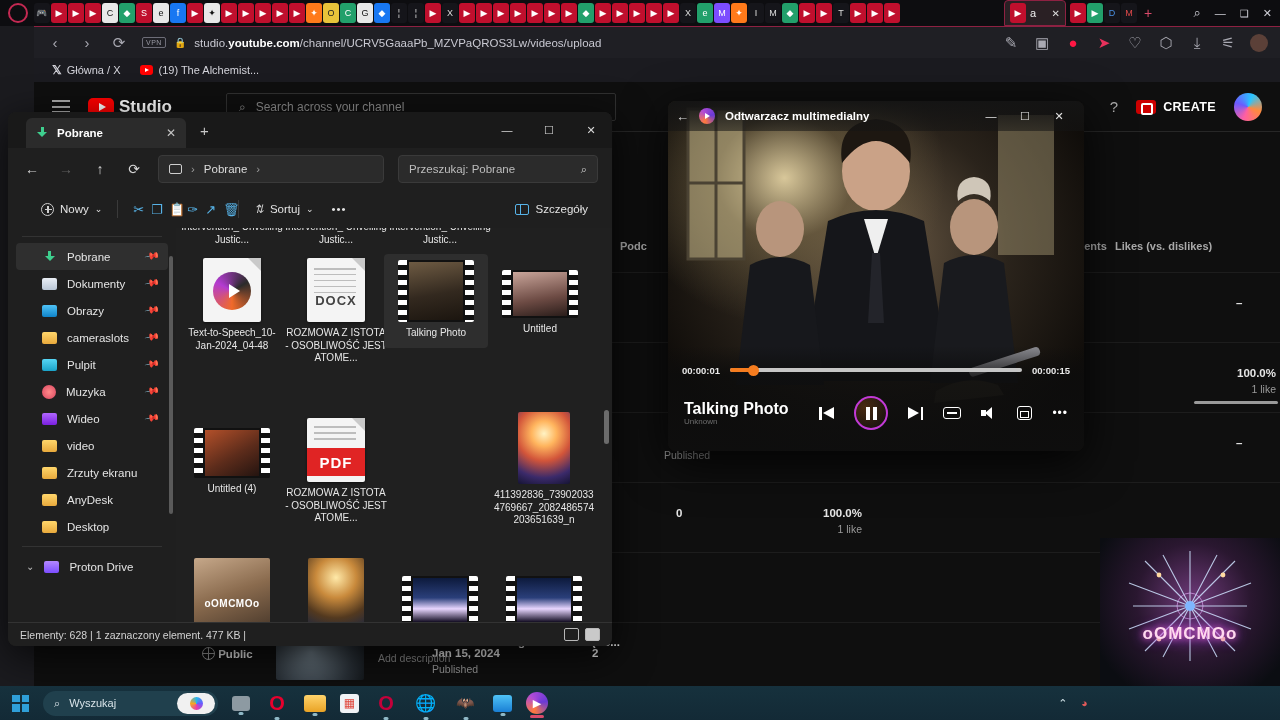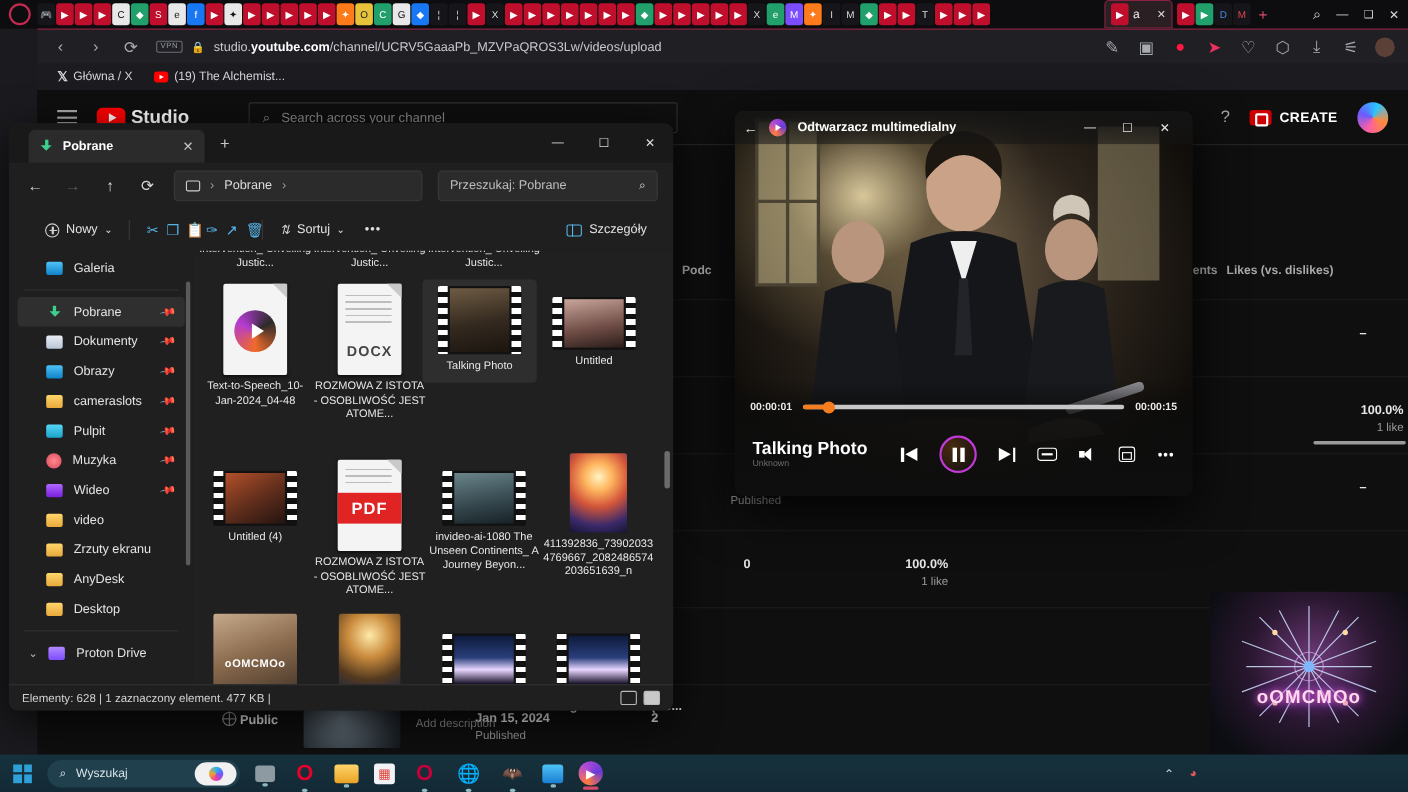--- a/index.html
+++ b/index.html
@@ -156,21 +156,21 @@
   #ex-grid { flex:1; position:relative; overflow:hidden; background:#202020; }
   .cell { position:absolute; width:104px; text-align:center; }
   .cell .lbl { font-size:10px; color:#e7e7e7; line-height:12.5px; margin-top:5px; word-wrap:break-word; }
   .cell.sel { background:#2e2e2e; border-radius:4px; }
   .filmstrip { width:76px; height:62px; margin:0 auto; background:#111; border-radius:2px; position:relative;
       display:flex; align-items:center; justify-content:center; overflow:hidden; }
   .filmstrip .perf { position:absolute; top:0; bottom:0; width:9px; background:
       repeating-linear-gradient(#fff 0 5px, #111 5px 10px); }
   .filmstrip .perf.l { left:0; } .filmstrip .perf.r { right:0; }
   .filmstrip .inner { position:absolute; left:11px; right:11px; top:2px; bottom:2px; overflow:hidden;}
-  .docpage { width:58px; height:83px; margin:0 auto; background:#f4f4f4; border-radius:2px; position:relative;
+  .docpage { width:58px; height:64px; margin:0 auto; background:#f4f4f4; border-radius:2px; position:relative;
       box-shadow:0 1px 3px rgba(0,0,0,.5); }
   .docpage:after{ content:""; position:absolute; right:0; top:0; border-left:13px solid transparent;
       border-top:13px solid #c9c9c9; }
   .doclines { position:absolute; left:7px; right:9px; top:10px; height:26px;
       background:repeating-linear-gradient(#bdbdbd 0 1.5px, transparent 1.5px 6px); }
   .doctag { position:absolute; left:0; right:0; bottom:14px; text-align:center; font-size:13px;
       font-weight:700; color:#444; letter-spacing:1px; }
   .pdfband { position:absolute; left:0; right:0; top:30px; height:28px; background:#e02424; color:#fff;
       font-size:15px; font-weight:700; display:flex; align-items:center; justify-content:center;
       letter-spacing:1px;}
@@ -536,24 +536,20 @@
     </span>
     <span class="tbitem" style="letter-spacing:1px">•••</span>
     <span class="tb-right">
       <i class="detico"></i>
       <span>Szczegóły</span>
     </span>
   </div>
 
   <div id="ex-body">
     <div id="ex-side">
-      <div class="sideitem">
-        <i class="fico f-img"></i>
-        <span>Galeria</span>
-      </div>
       <div class="sdivider"></div>
       <div class="sideitem sel">
         <i class="fico f-dl"></i>
         <span>Pobrane</span>
         <span class="pin">📌</span>
       </div>
       <div class="sideitem">
         <i class="fico f-doc"></i>
         <span>Dokumenty</span>
         <span class="pin">📌</span>
@@ -660,28 +656,20 @@
           <div class="perf r"></div>
         </div>
         <div class="lbl">Untitled (4)</div>
       </div>
       <div class="cell" style="left:108px;top:190px">
         <div class="docpage">
           <div class="doclines" style="height:16px;top:8px"></div>
           <div class="pdfband">PDF</div>
         </div>
         <div class="lbl">ROZMOWA Z ISTOTA - OSOBLIWOŚĆ JEST ATOME...</div>
-      </div>
-      <div class="cell" style="left:212px;top:200px">
-        <div class="filmstrip" style="height:50px">
-          <div class="inner" style="background:linear-gradient(170deg,#69848a,#33464c 60%,#172125)"></div>
-          <div class="perf l"></div>
-          <div class="perf r"></div>
-        </div>
-        <div class="lbl">invideo-ai-1080 The Unseen Continents_ A Journey Beyon...</div>
       </div>
       <div class="cell" style="left:316px;top:184px">
         <div class="thumbimg" style="width:52px;height:72px;background:
              radial-gradient(circle at 50% 30%,#fff3c4 0%,#ffb55e 22%,#d2553a 48%,#3b2a6a 78%,#151433 100%)"></div>
         <div class="lbl">411392836_739020334769667_2082486574203651639_n</div>
       </div>
 
       <div class="cell" style="left:4px;top:330px">
         <div class="thumbimg" style="height:70px;background:linear-gradient(160deg,#c6a88a,#8a6b4e 50%,#4b3a2c)">
           <div style="color:#fff;font-size:10px;font-weight:700;text-align:center;padding-top:40px;letter-spacing:.5px">oOMCMOo</div>

